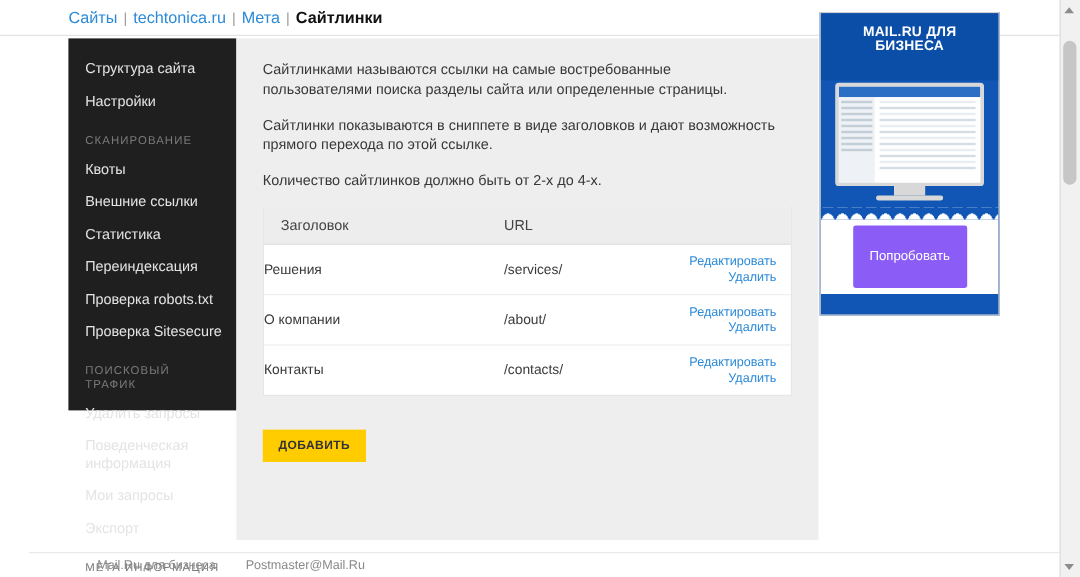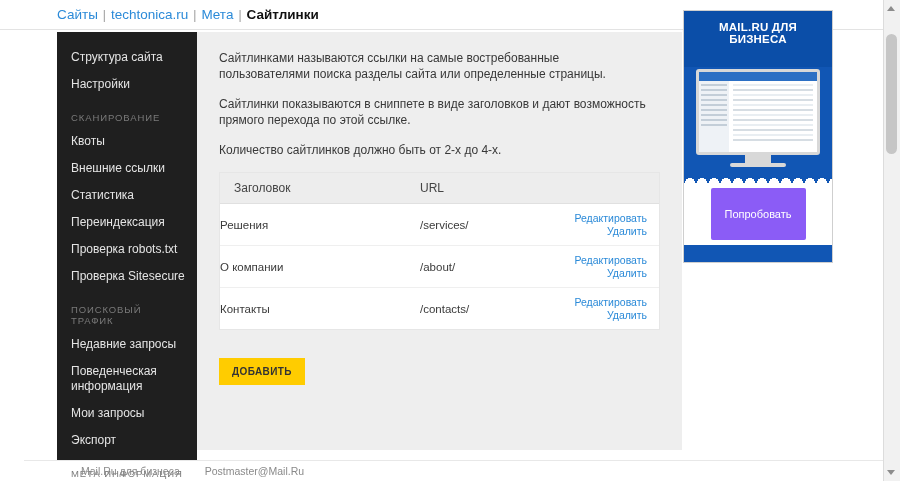--- a/index.html
+++ b/index.html
@@ -52,21 +52,21 @@
     color: #111;
     font-weight: bold;
   }
 
   
   .sidebar {
     position: absolute;
     left: 57px;
     top: 32px;
     width: 140px;
-    height: 428px;
+    height: 310px;
     background: #1f1f1f;
     color: #cfcfcf;
     box-sizing: border-box;
     padding-top: 12px;
   }
   .side-item {
     padding: 6px 12px 6px 14px;
     font-size: 12px;
     color: #e4e4e4;
     cursor: pointer;
@@ -347,21 +347,21 @@
 
     <div class="side-group">СКАНИРОВАНИЕ</div>
     <div class="side-item">Квоты</div>
     <div class="side-item">Внешние ссылки</div>
     <div class="side-item">Статистика</div>
     <div class="side-item">Переиндексация</div>
     <div class="side-item">Проверка robots.txt</div>
     <div class="side-item">Проверка Sitesecure</div>
 
     <div class="side-group">ПОИСКОВЫЙ ТРАФИК</div>
-    <div class="side-item">Недавние запросы</div>
+    <div class="side-item">Удалить запросы</div>
     <div class="side-item">Поведенческая информация</div>
     <div class="side-item">Мои запросы</div>
     <div class="side-item">Экспорт</div>
 
     <div class="side-group">МЕТА ИНФОРМАЦИЯ</div>
 
   </div>
 
   <div class="content">
     <p class="para">Сайтлинками называются ссылки на самые востребованные пользователями поиска разделы сайта или определенные страницы.</p>

